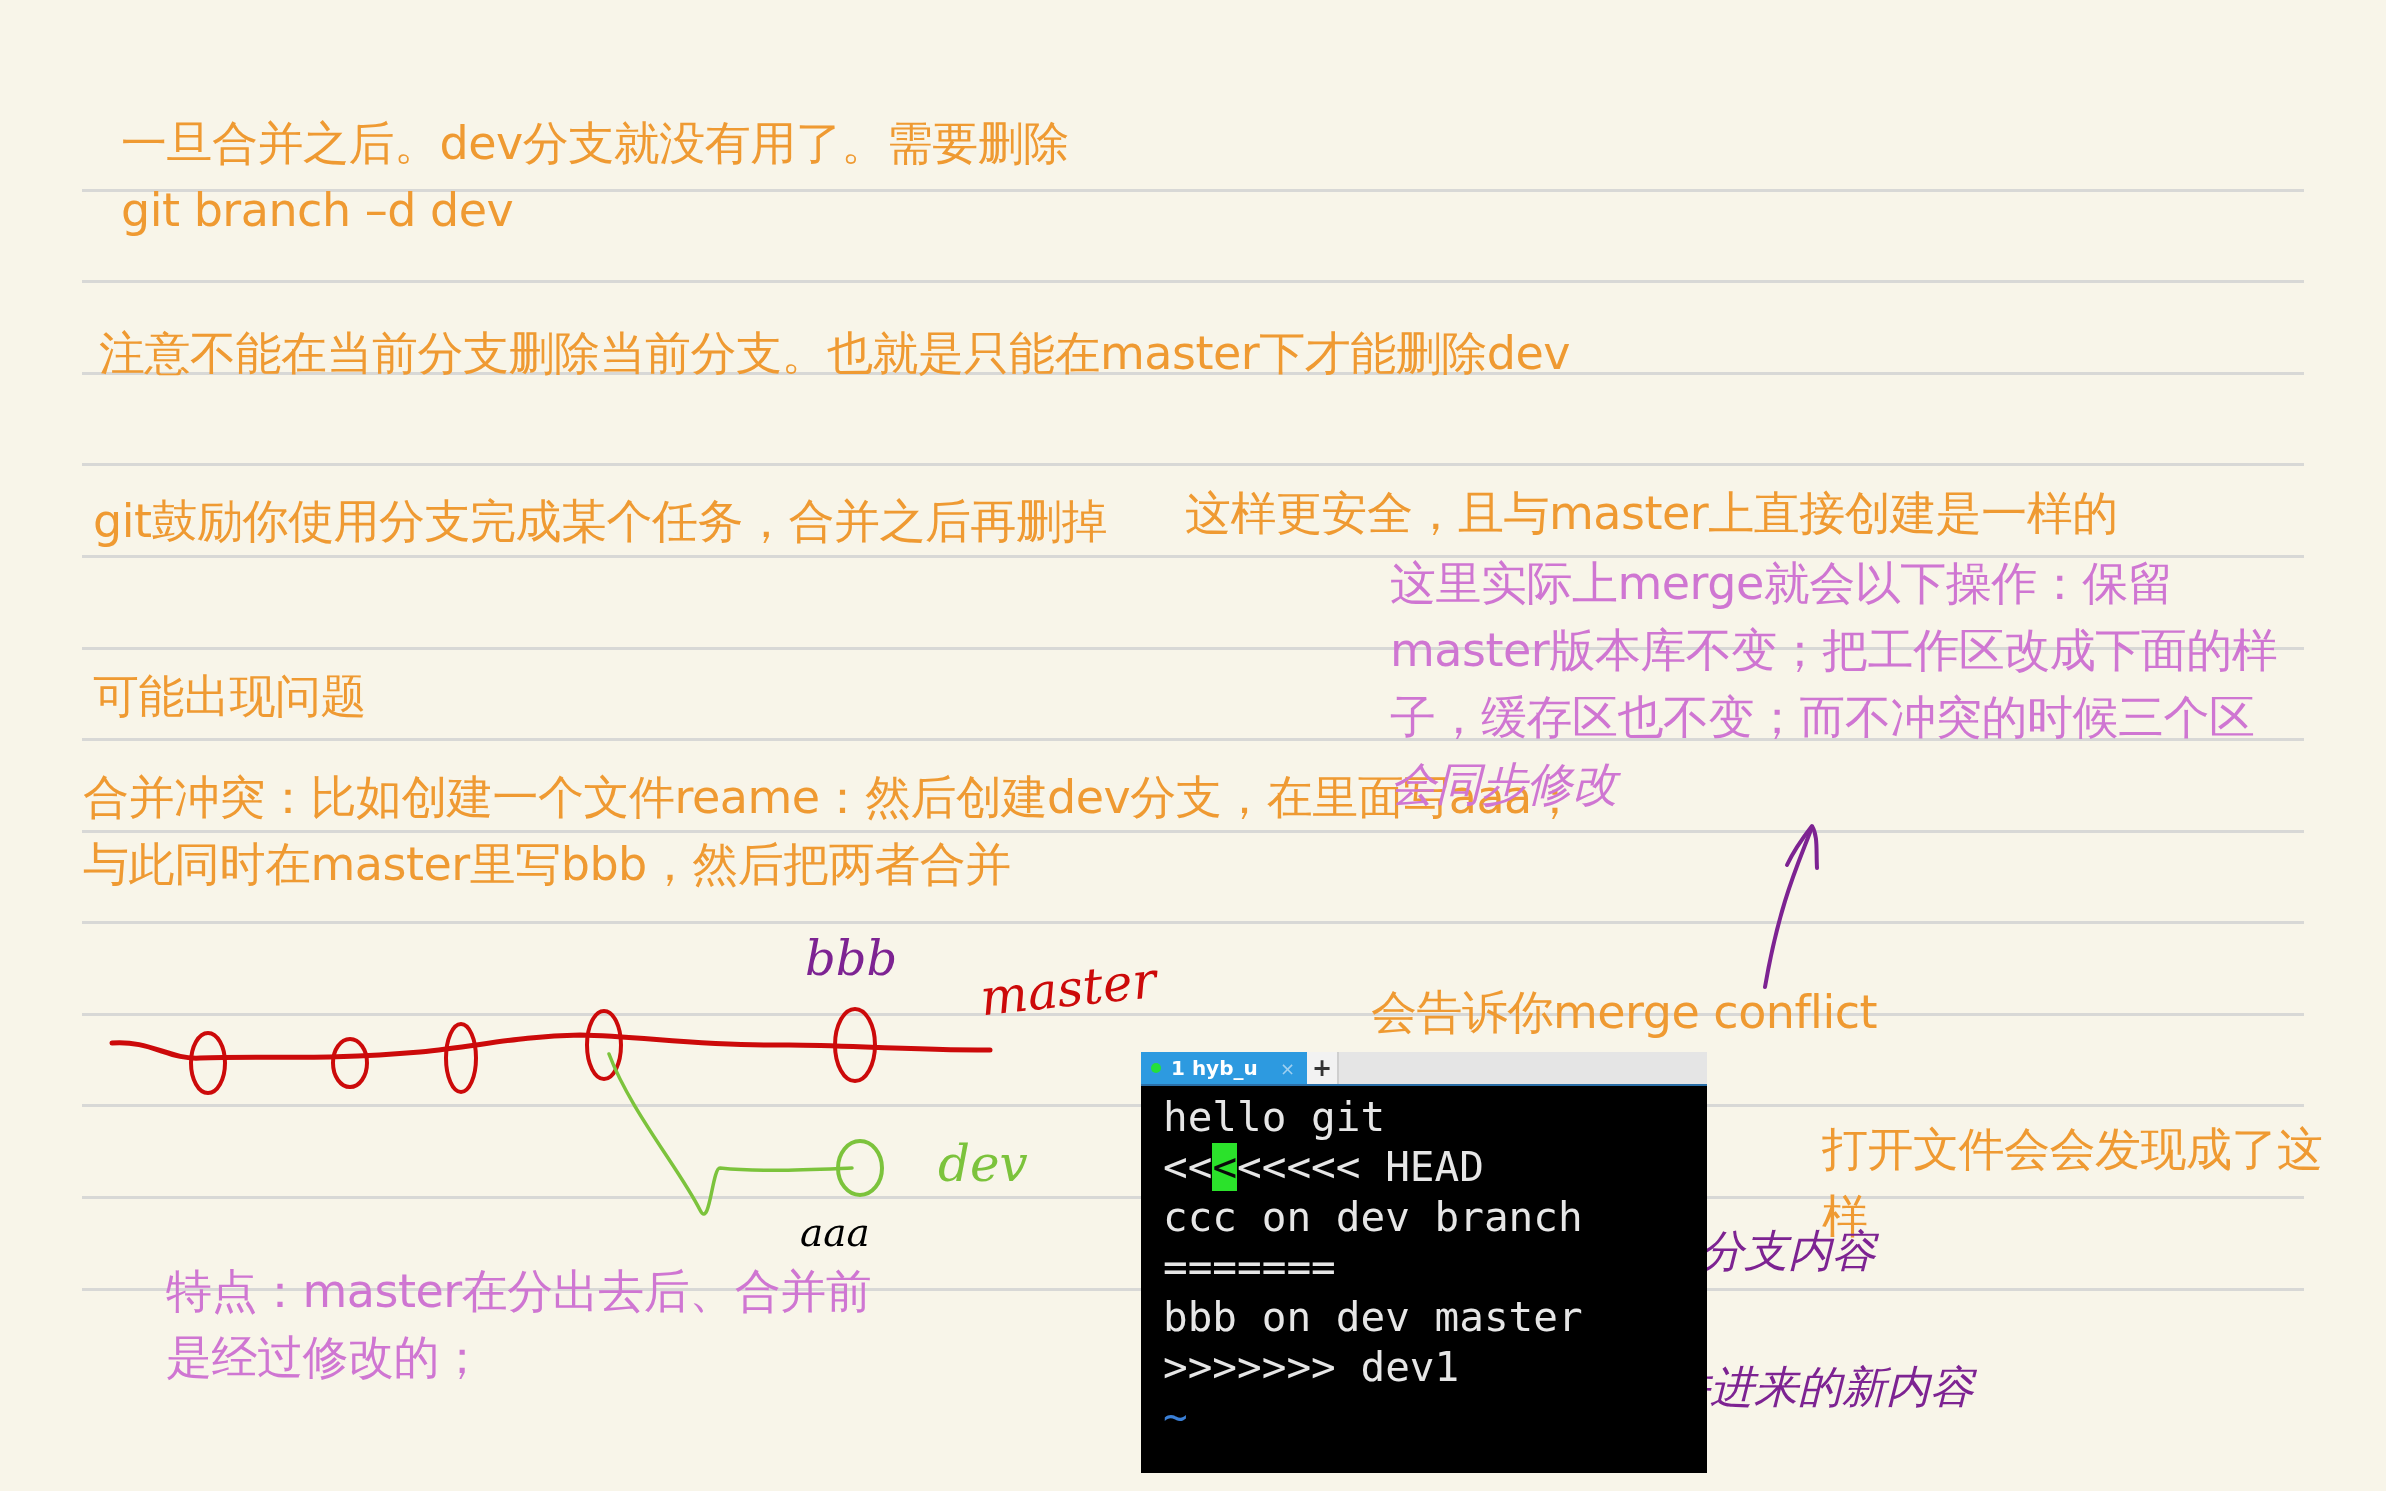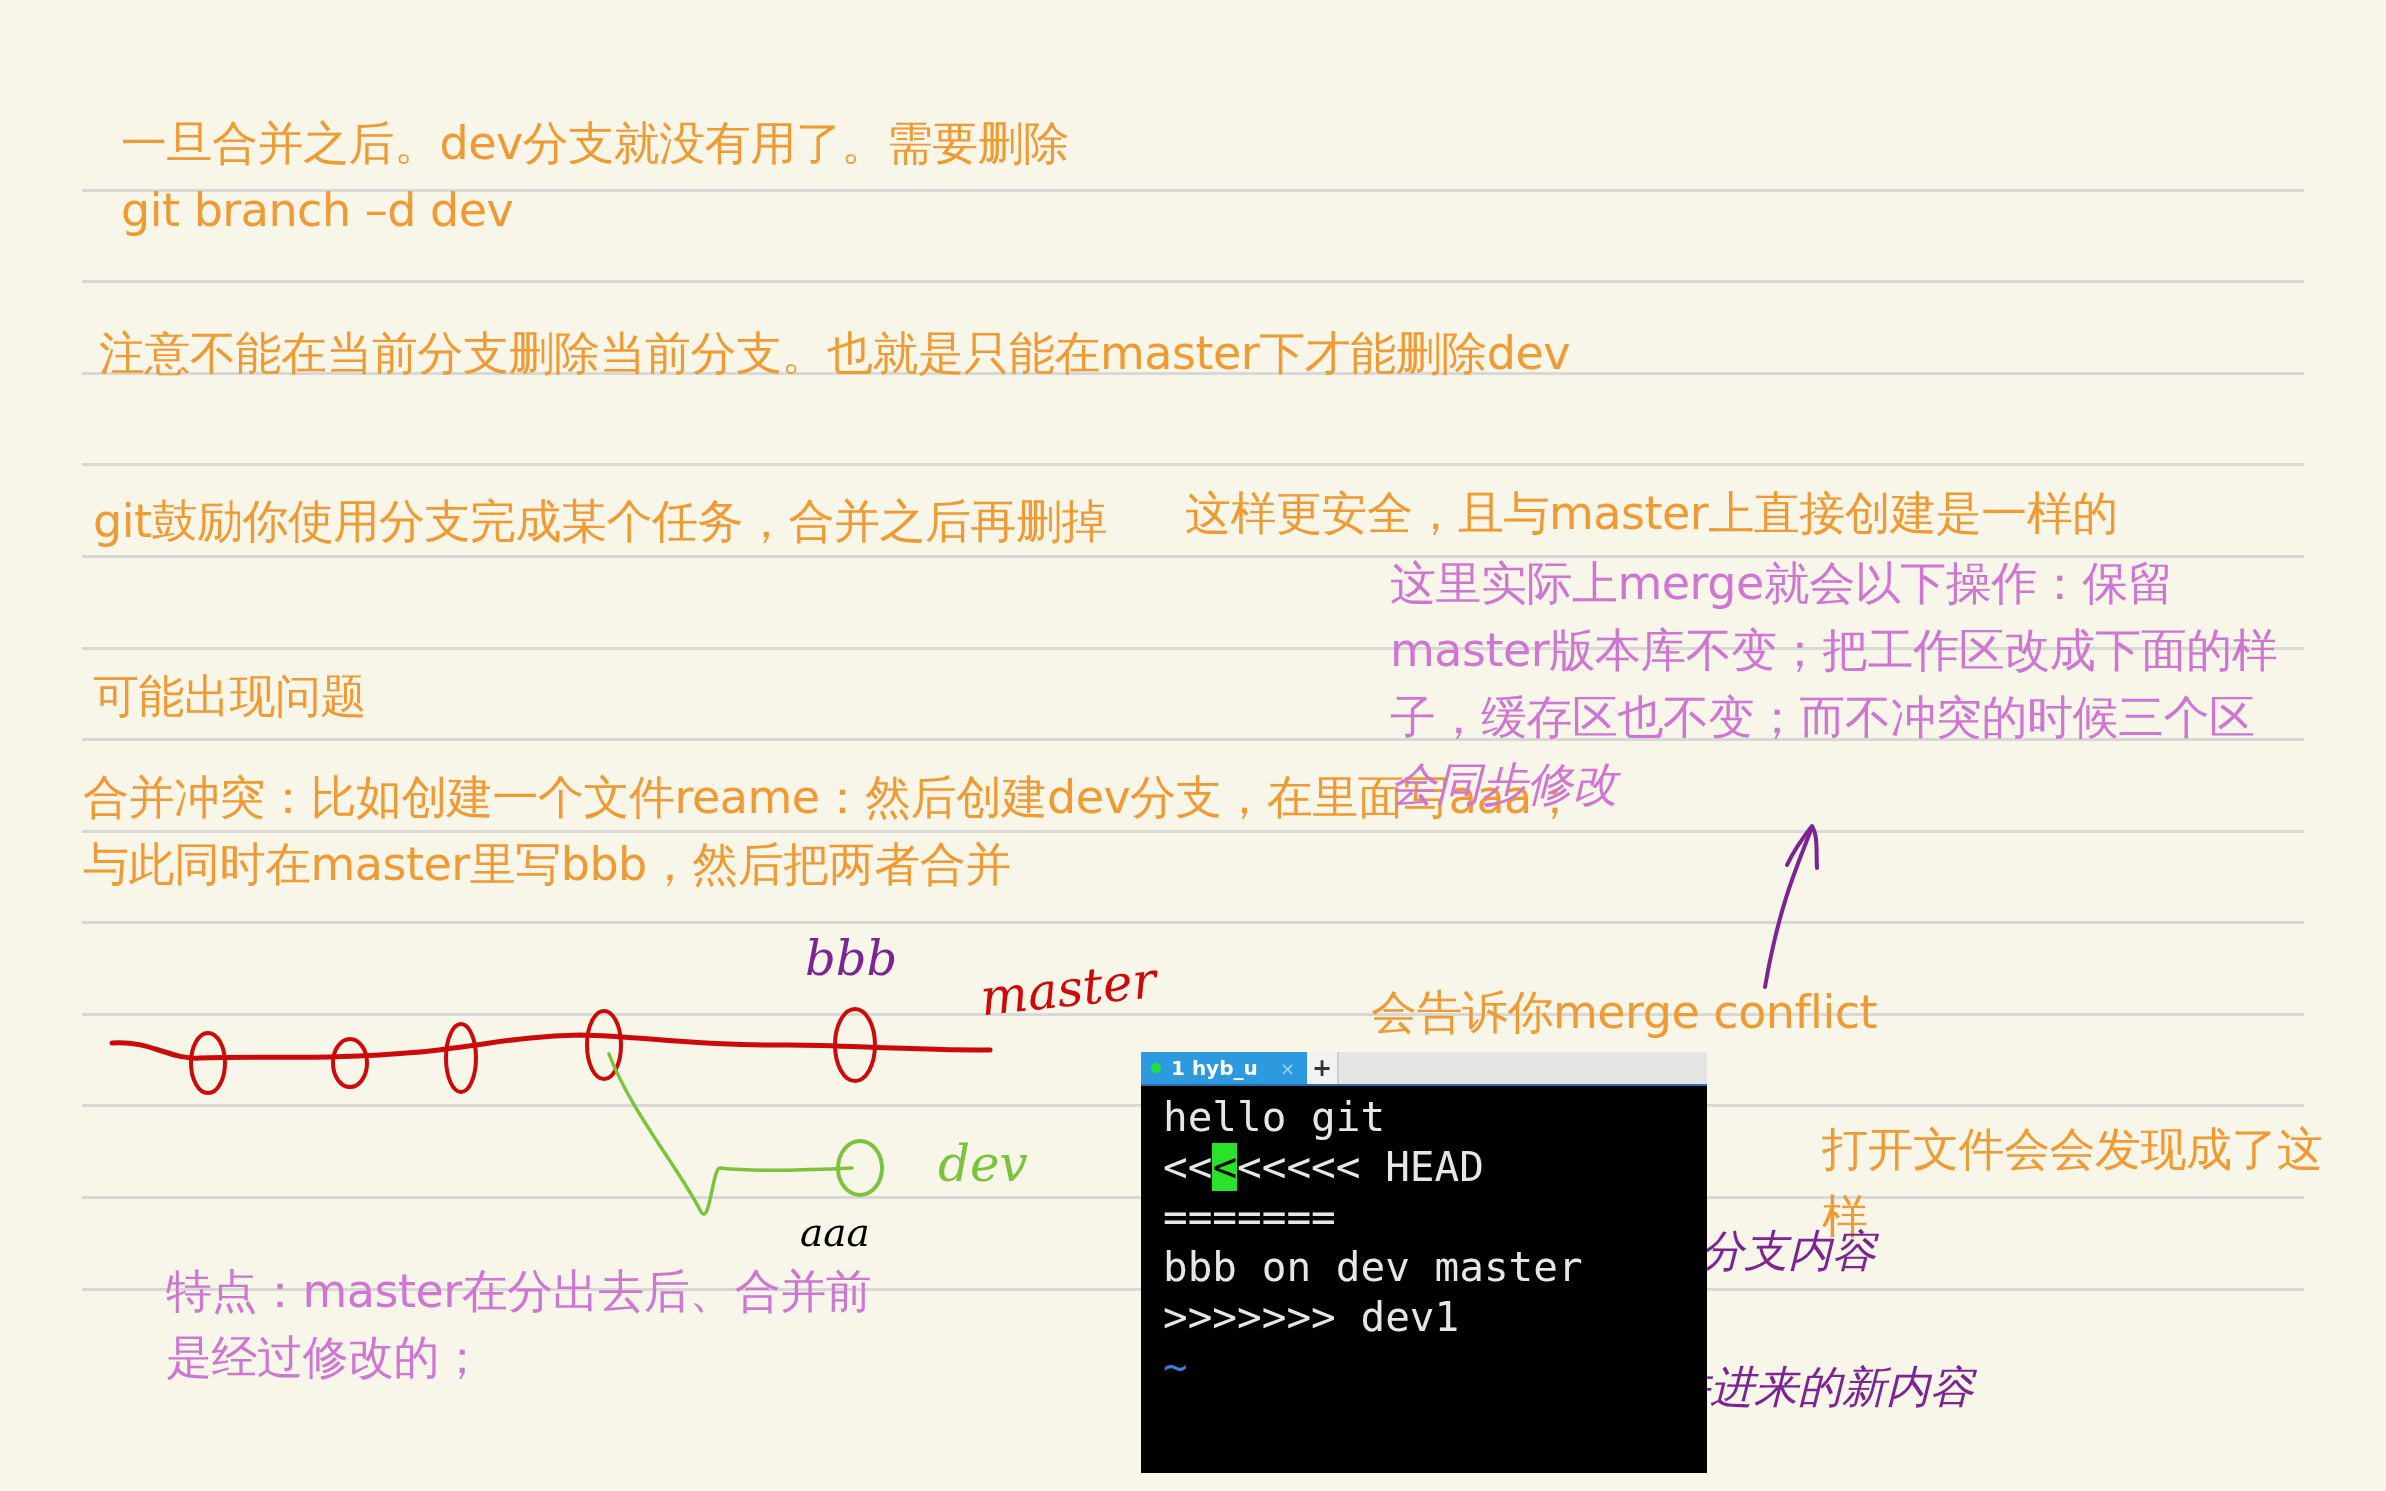--- a/index.html
+++ b/index.html
@@ -180,18 +180,19 @@
     <div class="term-tab">
       <span class="tab-dot"></span>
       <span>1 hyb_u</span>
       <span class="tab-close">×</span>
     </div>
     <div class="tab-add">+</div>
   </div>
   <div class="term-body">
     <div class="term-line">hello git</div>
     <div class="term-line"><span>&lt;&lt;</span><span class="cursor-block">&lt;</span><span>&lt;&lt;&lt;&lt;&lt; HEAD</span></div>
+    <div class="term-line">ccc on dev branch</div>
     <div class="term-line">=======</div>
     <div class="term-line">bbb on dev master</div>
     <div class="term-line">&gt;&gt;&gt;&gt;&gt;&gt;&gt; dev1</div>
     <div class="term-line tilde">~</div>
   </div>
 </div>
 
 </body></html>

